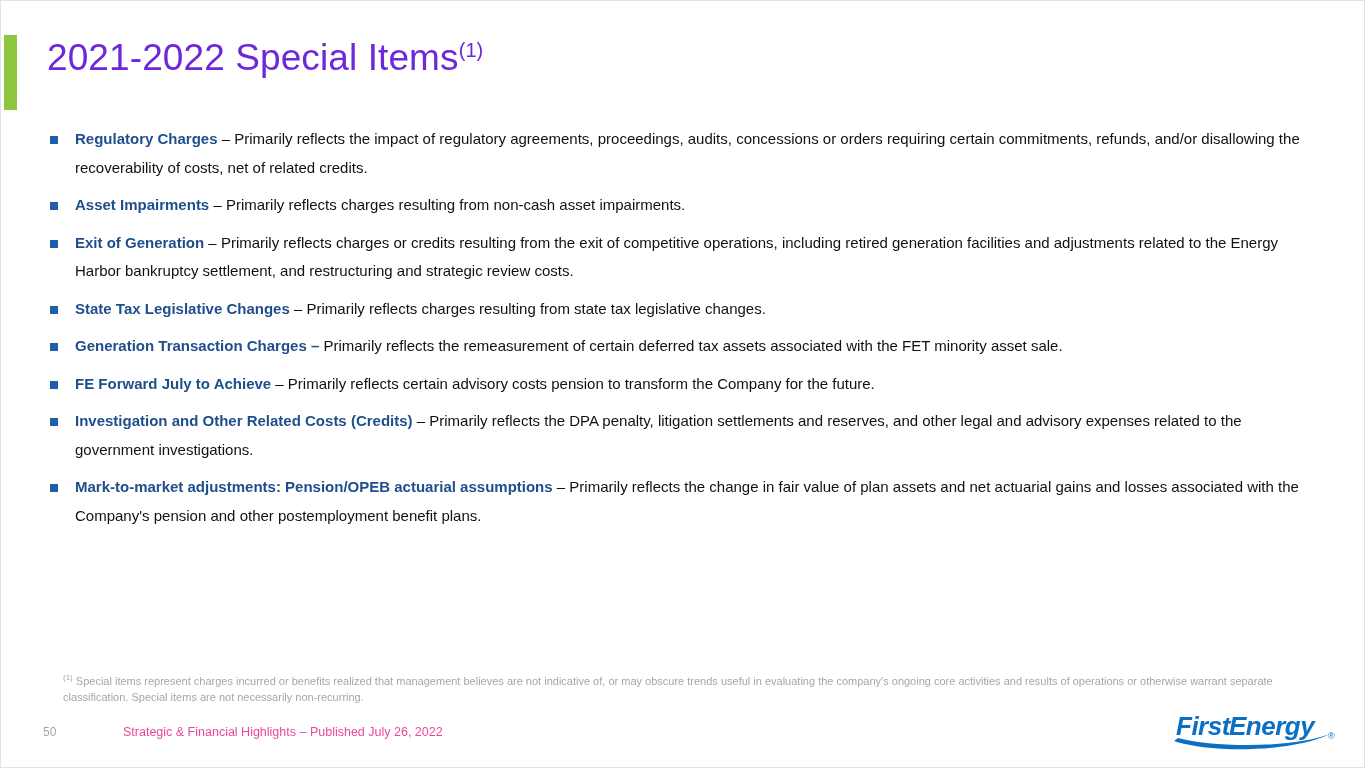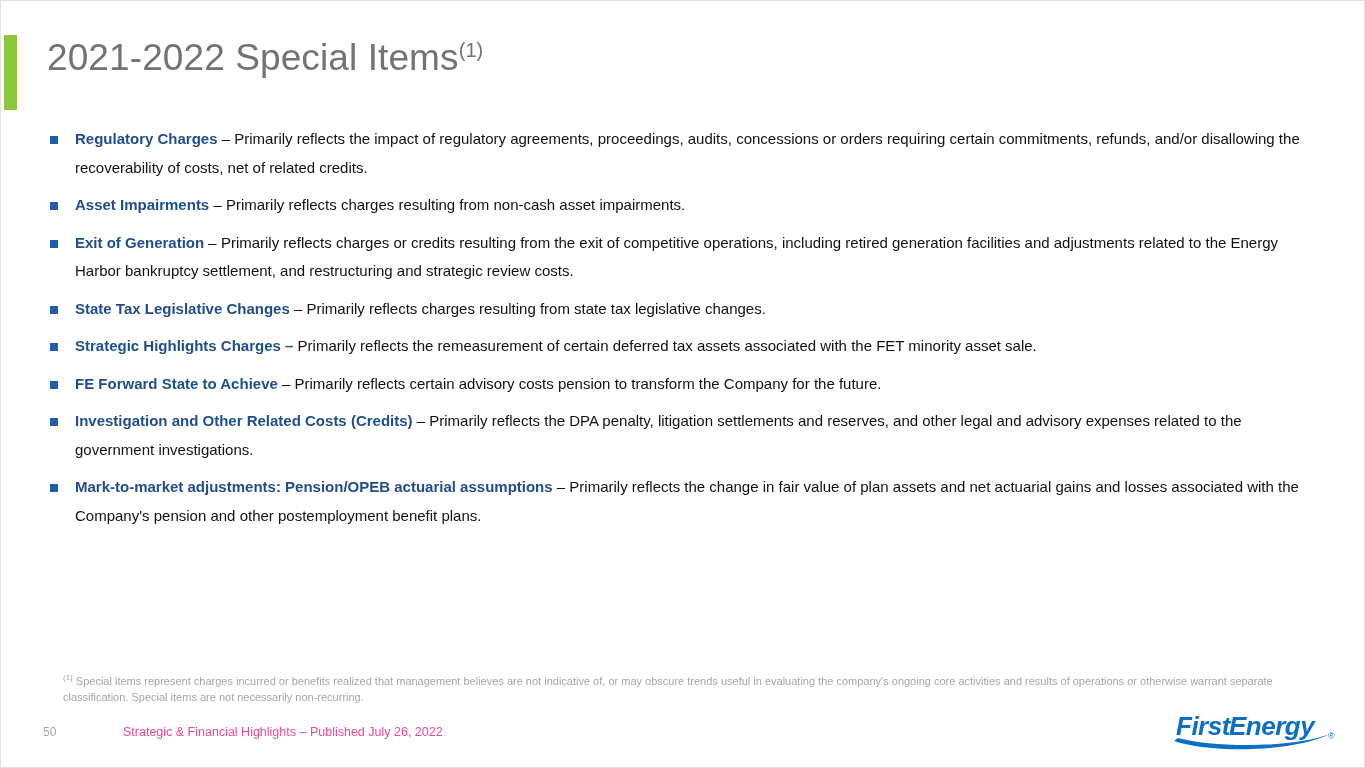--- a/index.html
+++ b/index.html
@@ -32,21 +32,21 @@
     width: 13px;
     height: 75px;
     background: #8DC63F;
   }
   #page-title {
     position: absolute;
     left: 46px;
     top: 36px;
     font-size: 37px;
     font-weight: 400;
-    color: #737373;
+    color: #6d28d9;
     letter-spacing: 0.1px;
     white-space: nowrap;
   }
   #page-title .sup {
     font-size: 20px;
     vertical-align: super;
     line-height: 0;
   }
 
   
@@ -137,22 +137,22 @@
 
   <div id="page-title">
     <span>2021-2022 Special Items</span><span class="sup">(1)</span>
   </div>
 
   <div id="bullet-list">
       <div class="bullet-item"><span class="bullet-marker"></span><span class="bullet-term">Regulatory Charges</span><span class="bullet-rest"> – </span><span class="bullet-rest">Primarily reflects the impact of regulatory agreements, proceedings, audits, concessions or orders requiring certain commitments, refunds, and/or disallowing the recoverability of costs, net of related credits.</span></div>
       <div class="bullet-item"><span class="bullet-marker"></span><span class="bullet-term">Asset Impairments</span><span class="bullet-rest"> – </span><span class="bullet-rest">Primarily reflects charges resulting from non-cash asset impairments.</span></div>
       <div class="bullet-item"><span class="bullet-marker"></span><span class="bullet-term">Exit of Generation</span><span class="bullet-rest"> – </span><span class="bullet-rest">Primarily reflects charges or credits resulting from the exit of competitive operations, including retired generation facilities and adjustments related to the Energy Harbor bankruptcy settlement, and restructuring and strategic review costs.</span></div>
       <div class="bullet-item"><span class="bullet-marker"></span><span class="bullet-term">State Tax Legislative Changes</span><span class="bullet-rest"> – </span><span class="bullet-rest">Primarily reflects charges resulting from state tax legislative changes.</span></div>
-      <div class="bullet-item"><span class="bullet-marker"></span><span class="bullet-term">Strategic Highlights Charges</span><span class="bullet-dash-bold"> – </span><span class="bullet-rest">Primarily reflects the remeasurement of certain deferred tax assets associated with the FET minority asset sale.</span></div>
-      <div class="bullet-item"><span class="bullet-marker"></span><span class="bullet-term">FE Forward State to Achieve</span><span class="bullet-rest"> – </span><span class="bullet-rest">Primarily reflects certain advisory costs pension to transform the Company for the future.</span></div>
+      <div class="bullet-item"><span class="bullet-marker"></span><span class="bullet-term">Generation Transaction Charges</span><span class="bullet-dash-bold"> – </span><span class="bullet-rest">Primarily reflects the remeasurement of certain deferred tax assets associated with the FET minority asset sale.</span></div>
+      <div class="bullet-item"><span class="bullet-marker"></span><span class="bullet-term">FE Forward July to Achieve</span><span class="bullet-rest"> – </span><span class="bullet-rest">Primarily reflects certain advisory costs pension to transform the Company for the future.</span></div>
       <div class="bullet-item"><span class="bullet-marker"></span><span class="bullet-term">Investigation and Other Related Costs (Credits)</span><span class="bullet-rest"> – </span><span class="bullet-rest">Primarily reflects the DPA penalty, litigation settlements and reserves, and other legal and advisory expenses related to the government investigations.</span></div>
       <div class="bullet-item"><span class="bullet-marker"></span><span class="bullet-term">Mark-to-market adjustments: Pension/OPEB actuarial assumptions</span><span class="bullet-rest"> – </span><span class="bullet-rest">Primarily reflects the change in fair value of plan assets and net actuarial gains and losses associated with the Company's pension and other postemployment benefit plans.</span></div>
     </div>
 
   <div id="footnote">
     <span class="fn-sup">(1)</span><span> Special items represent charges incurred or benefits realized that management believes are not indicative of, or may obscure trends useful in evaluating the company's ongoing core activities and results of operations or otherwise warrant separate classification. Special items are not necessarily non-recurring.</span>
   </div>
 
   <div id="footer-page-number">50</div>
   <div id="footer-subtitle">Strategic &amp; Financial Highlights – Published July 26, 2022</div>

